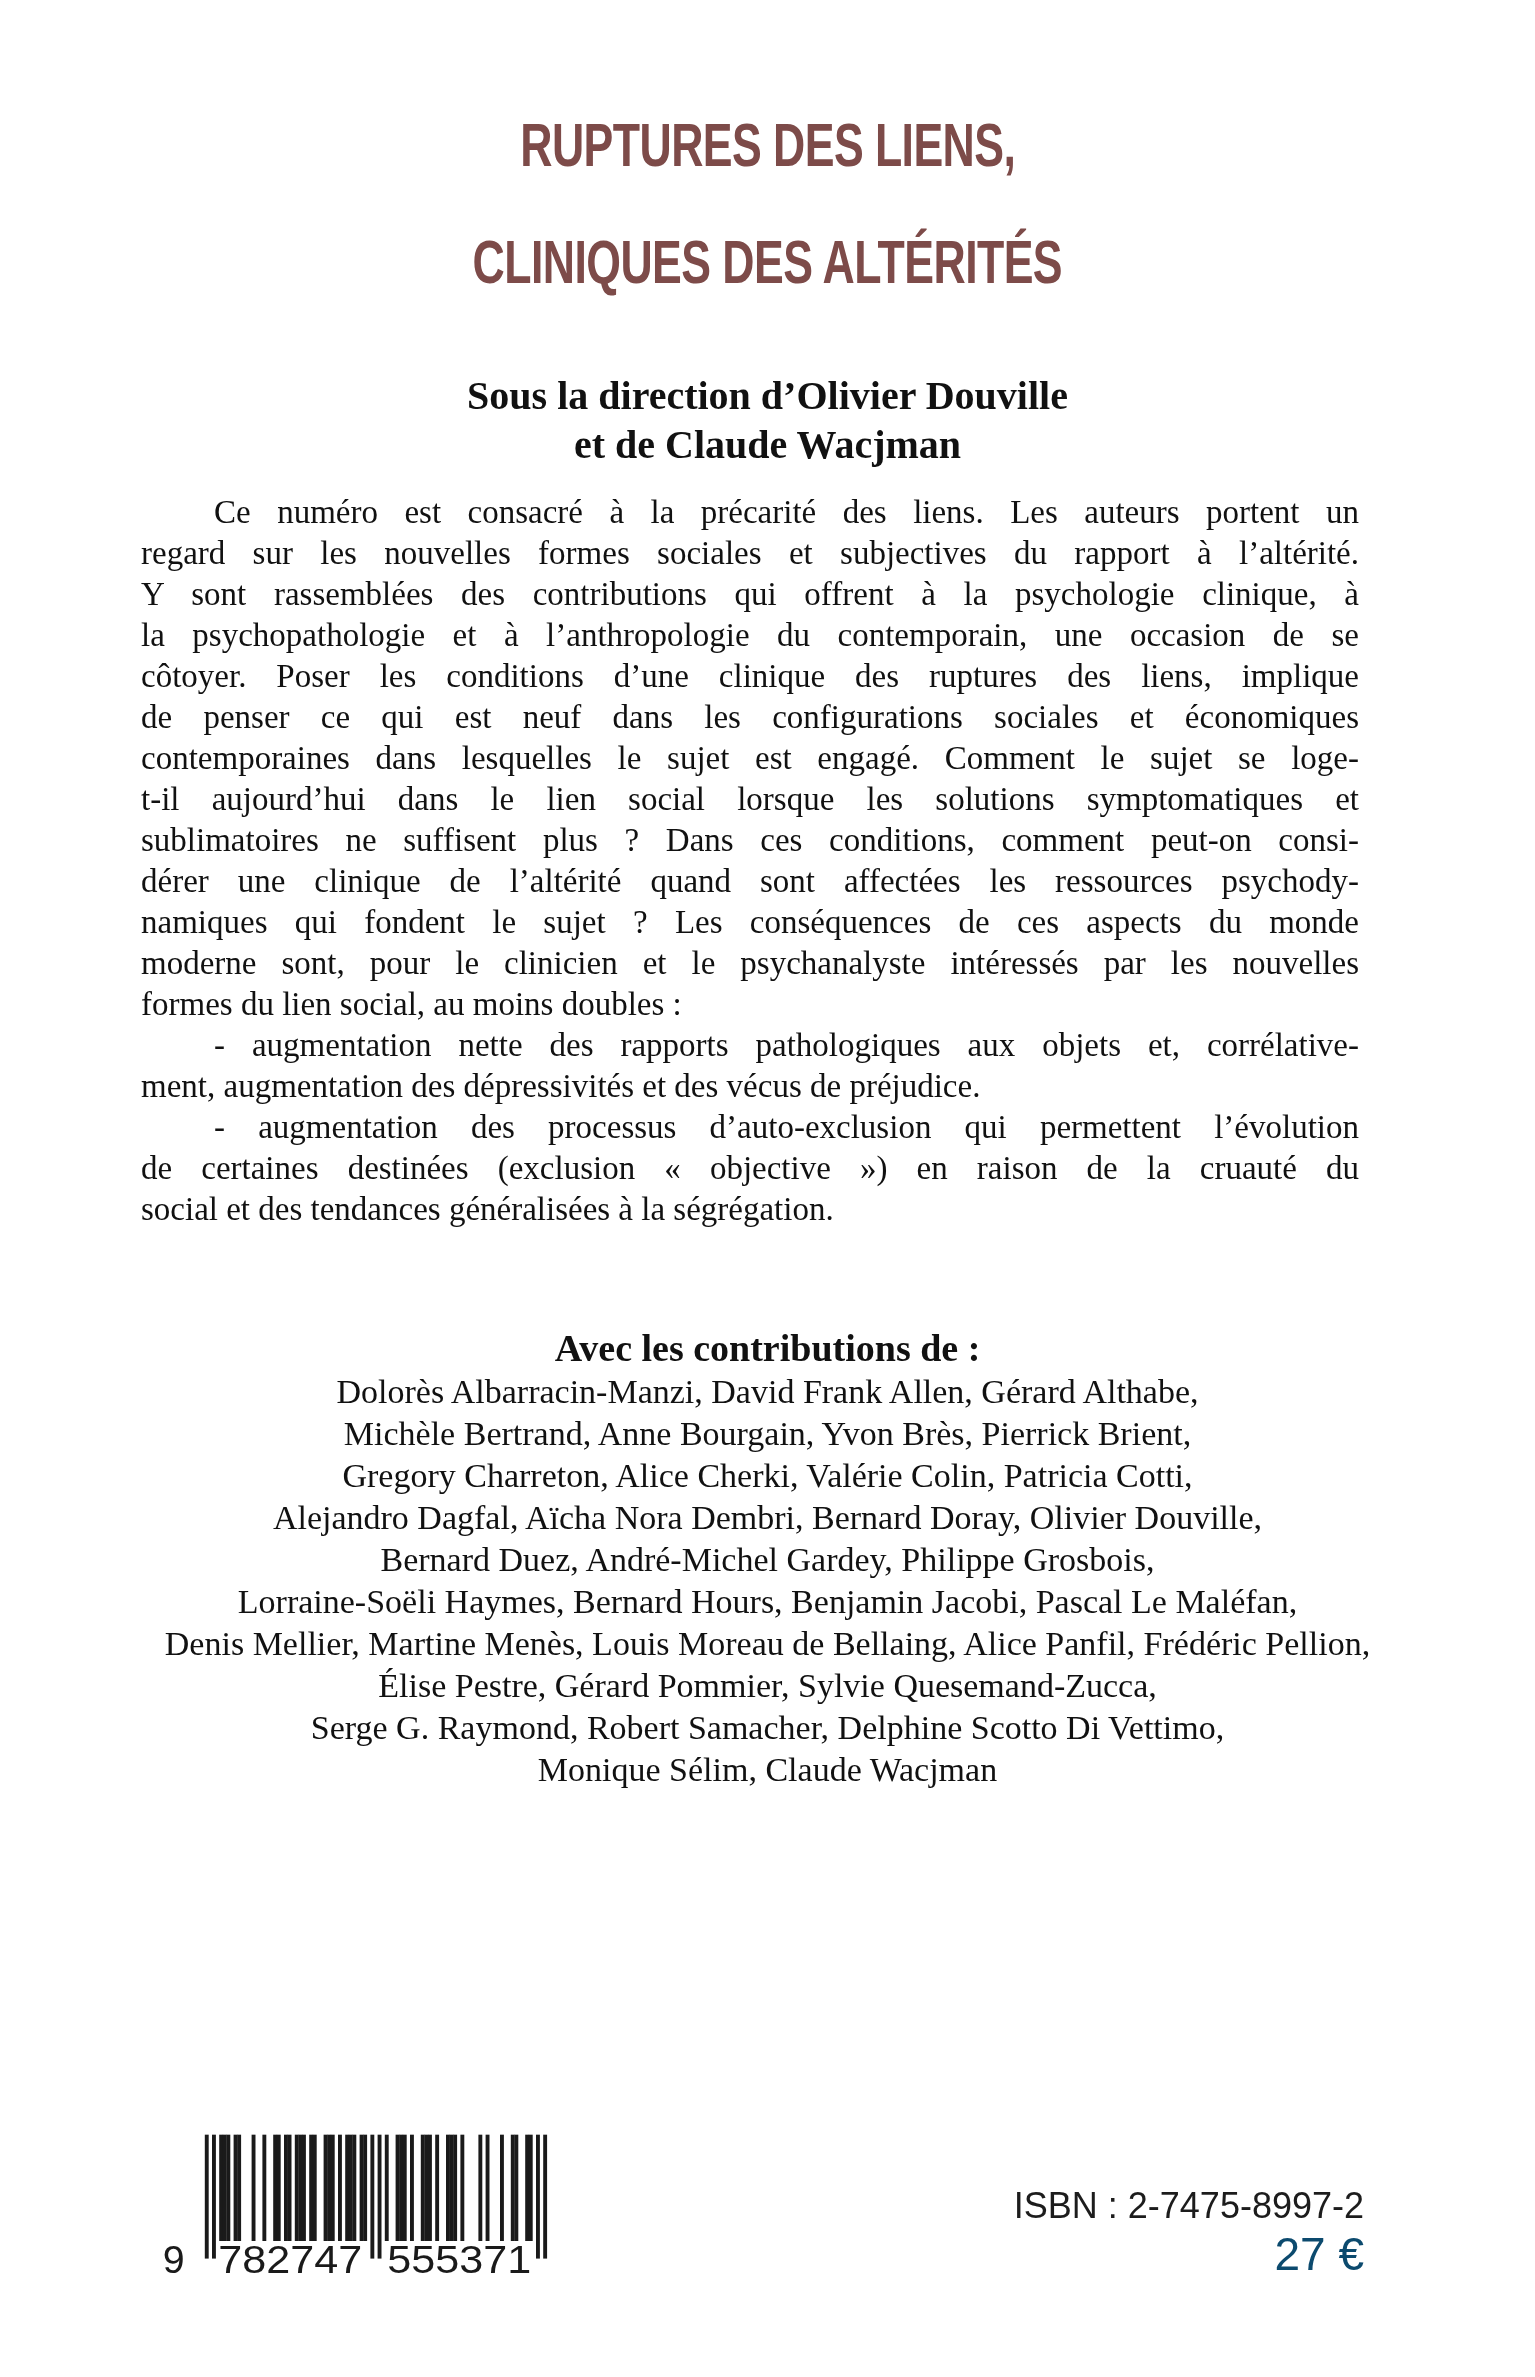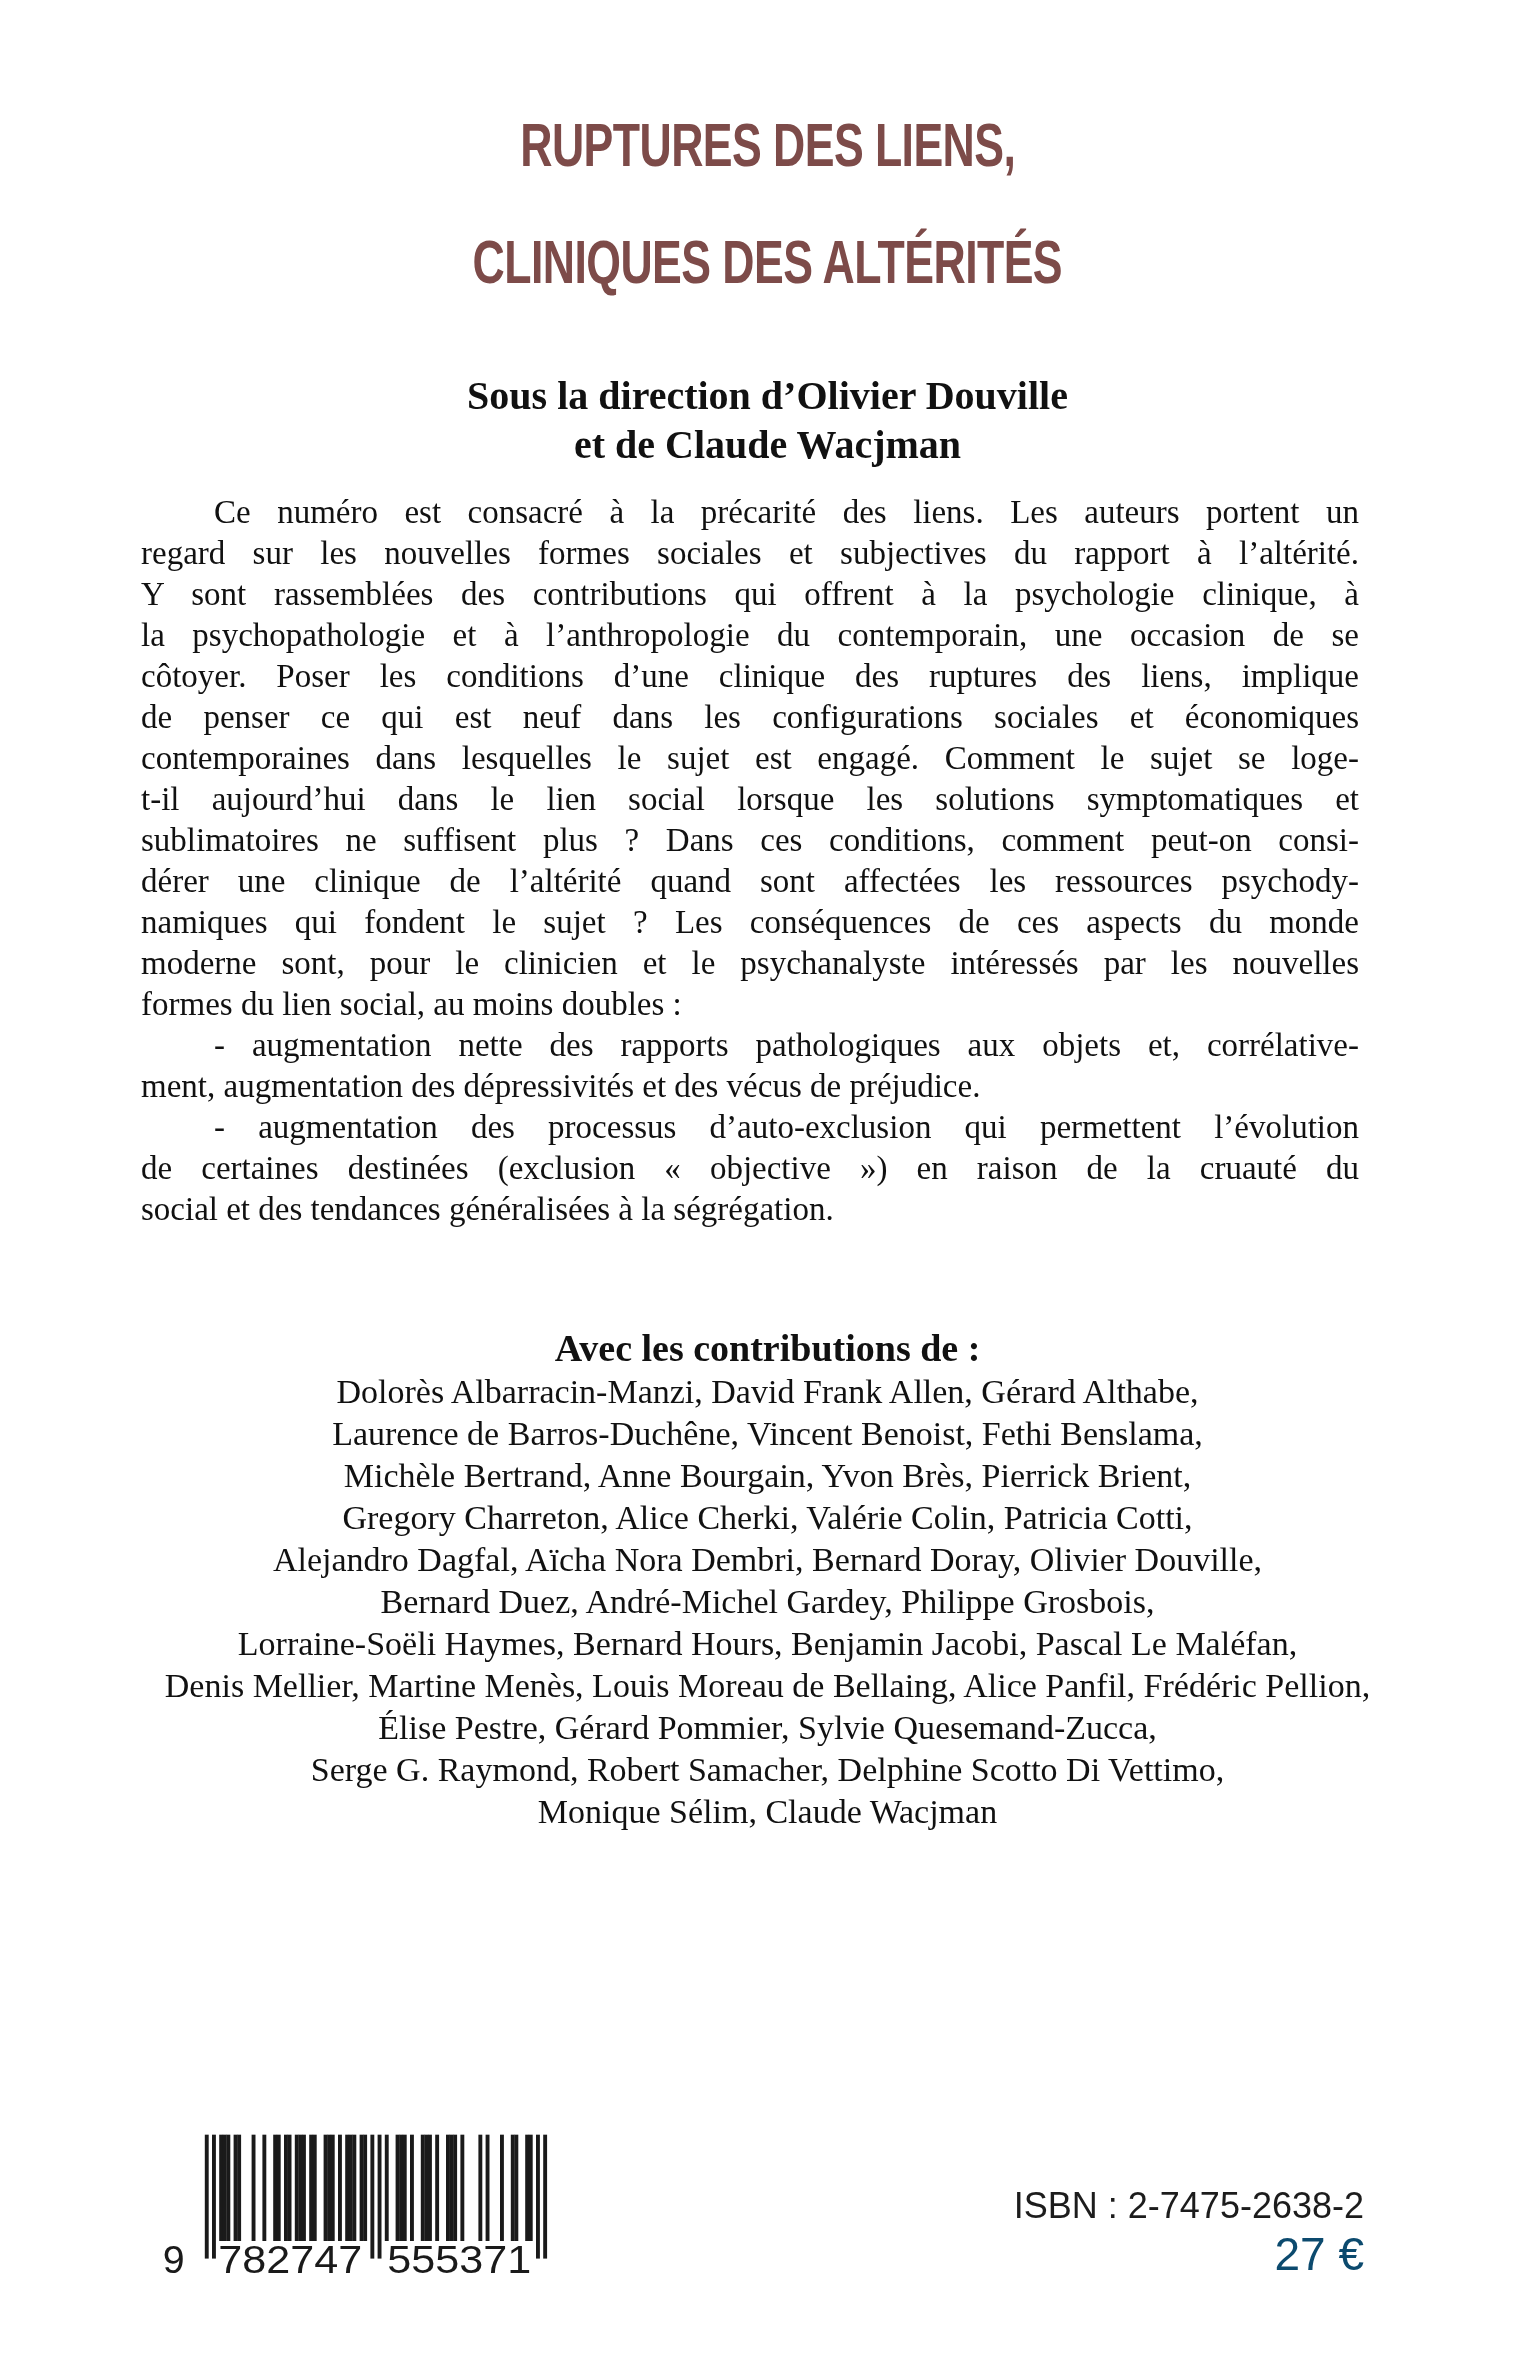--- a/index.html
+++ b/index.html
@@ -101,21 +101,20 @@
       <div class="bl lastline">ment, augmentation des dépressivités et des vécus de préjudice.</div>
       <div class="bl indent">- augmentation des processus d’auto-exclusion qui permettent l’évolution</div>
       <div class="bl">de certaines destinées (exclusion « objective ») en raison de la cruauté du</div>
       <div class="bl lastline">social et des tendances généralisées à la ségrégation.</div>
     </div>
 
   <div class="contrib-heading">Avec les contributions de :</div>
 
   <div class="names">
       <div class="name-line">Dolorès Albarracin-Manzi, David Frank Allen, Gérard Althabe,</div>
-      <div class="name-line">Laurence de Barros-Duchêne, Vincent Benoist, Fethi Benslama,</div>
       <div class="name-line">Michèle Bertrand, Anne Bourgain, Yvon Brès, Pierrick Brient,</div>
       <div class="name-line">Gregory Charreton, Alice Cherki, Valérie Colin, Patricia Cotti,</div>
       <div class="name-line">Alejandro Dagfal, Aïcha Nora Dembri, Bernard Doray, Olivier Douville,</div>
       <div class="name-line">Bernard Duez, André-Michel Gardey, Philippe Grosbois,</div>
       <div class="name-line">Lorraine-Soëli Haymes, Bernard Hours, Benjamin Jacobi, Pascal Le Maléfan,</div>
       <div class="name-line">Denis Mellier, Martine Menès, Louis Moreau de Bellaing, Alice Panfil, Frédéric Pellion,</div>
       <div class="name-line">Élise Pestre, Gérard Pommier, Sylvie Quesemand-Zucca,</div>
       <div class="name-line">Serge G. Raymond, Robert Samacher, Delphine Scotto Di Vettimo,</div>
       <div class="name-line">Monique Sélim, Claude Wacjman</div>
     </div>
@@ -170,17 +169,17 @@
       <rect x="429.80" y="2" width="4.65" height="127" fill="#1a1a1a"></rect>
       <rect x="442.70" y="2" width="4.65" height="127" fill="#1a1a1a"></rect>
       <rect x="447.00" y="2" width="4.65" height="127" fill="#1a1a1a"></rect>
       <rect x="455.60" y="2" width="4.65" height="148" fill="#1a1a1a"></rect>
       <rect x="464.20" y="2" width="4.65" height="148" fill="#1a1a1a"></rect>
       <text x="36" y="167" font-family="&quot;Liberation Sans&quot;, sans-serif" font-size="47" fill="#1a1a1a" text-anchor="end">9</text>
       <text x="162" y="167" font-family="&quot;Liberation Sans&quot;, sans-serif" font-size="47" fill="#1a1a1a" text-anchor="middle" textLength="172" lengthAdjust="spacingAndGlyphs">782747</text>
       <text x="364" y="167" font-family="&quot;Liberation Sans&quot;, sans-serif" font-size="47" fill="#1a1a1a" text-anchor="middle" textLength="172" lengthAdjust="spacingAndGlyphs">555371</text>
     </svg>
 
-  <div class="isbn">ISBN : 2-7475-2638-2</div>
+  <div class="isbn">ISBN : 2-7475-8997-2</div>
   <div class="price">27 €</div>
 
 </div>
 
 
 </body></html>

